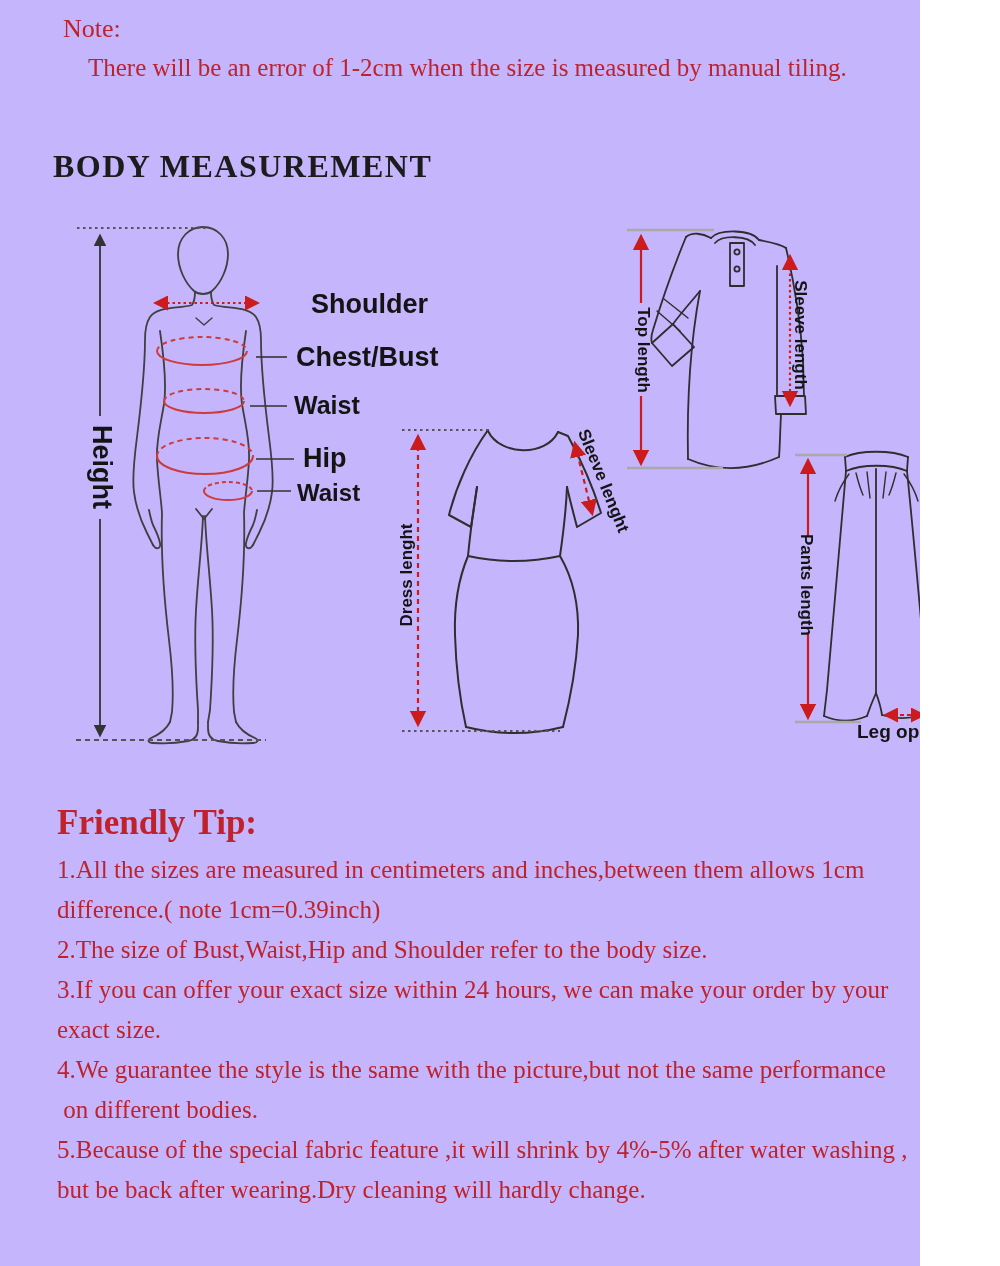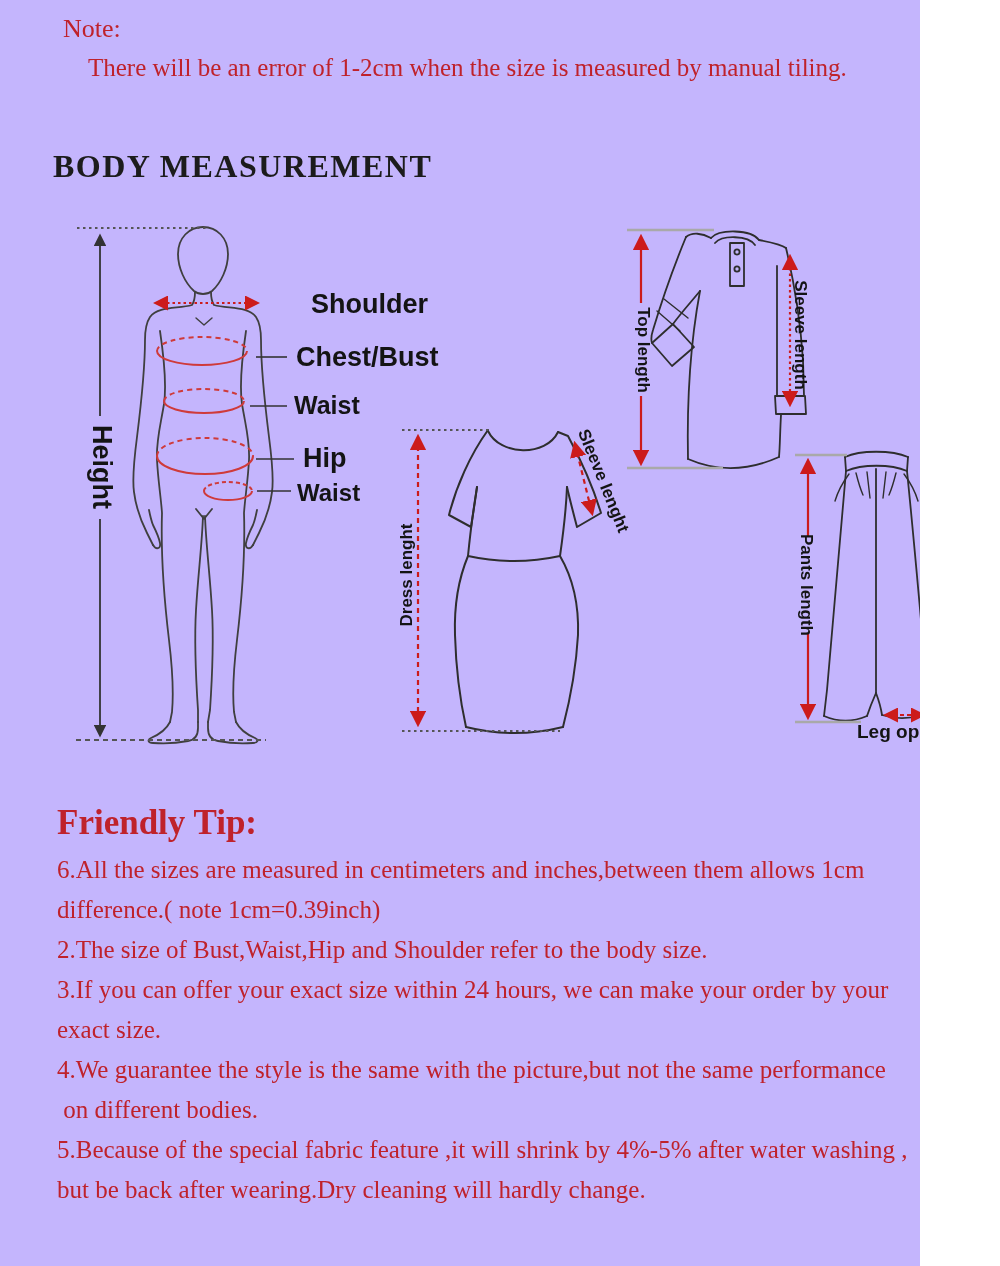--- a/index.html
+++ b/index.html
@@ -164,21 +164,21 @@
   <div class="dlabel rot" style="left:603px;top:481px;--r:68deg;font-size:17px;">Sleeve lenght</div>
 
   <div class="dlabel rot" style="left:643px;top:350px;--r:90deg;font-size:17px;">Top length</div>
   <div class="dlabel rot" style="left:800px;top:335px;--r:90deg;font-size:17px;">Sleeve length</div>
 
   <div class="dlabel rot" style="left:806px;top:585px;--r:90deg;font-size:17px;">Pants length</div>
   <div class="dlabel" style="left:857px;top:721px;font-size:19px;">Leg opening</div>
 
   <div class="tips">
     <div class="tips-heading">Friendly Tip:</div>
-    <div class="tip-line">6.All the sizes are measured in centimeters and inches,between them allows 1cm</div>
+    <div class="tip-line">1.All the sizes are measured in centimeters and inches,between them allows 1cm</div>
     <div class="tip-line">difference.( note 1cm=0.39inch)</div>
     <div class="tip-line">2.The size of Bust,Waist,Hip and Shoulder refer to the body size.</div>
     <div class="tip-line">3.If you can offer your exact size within 24 hours, we can make your order by your</div>
     <div class="tip-line">exact size.</div>
     <div class="tip-line">4.We guarantee the style is the same with the picture,but not the same performance</div>
     <div class="tip-line"> on different bodies.</div>
     <div class="tip-line">5.Because of the special fabric feature ,it will shrink by 4%-5% after water washing ,</div>
     <div class="tip-line">but be back after wearing.Dry cleaning will hardly change.</div>
   </div>
 

